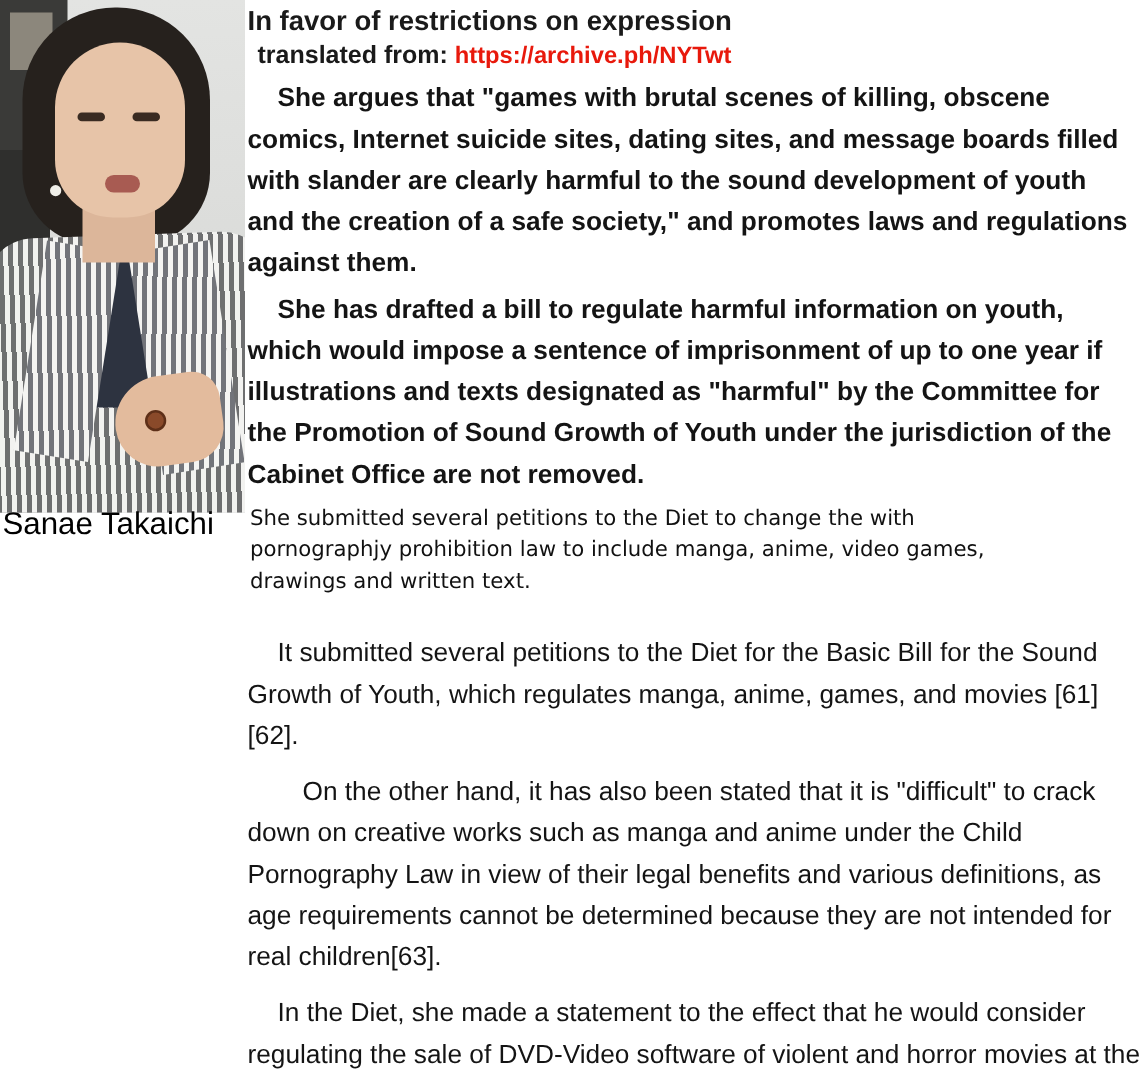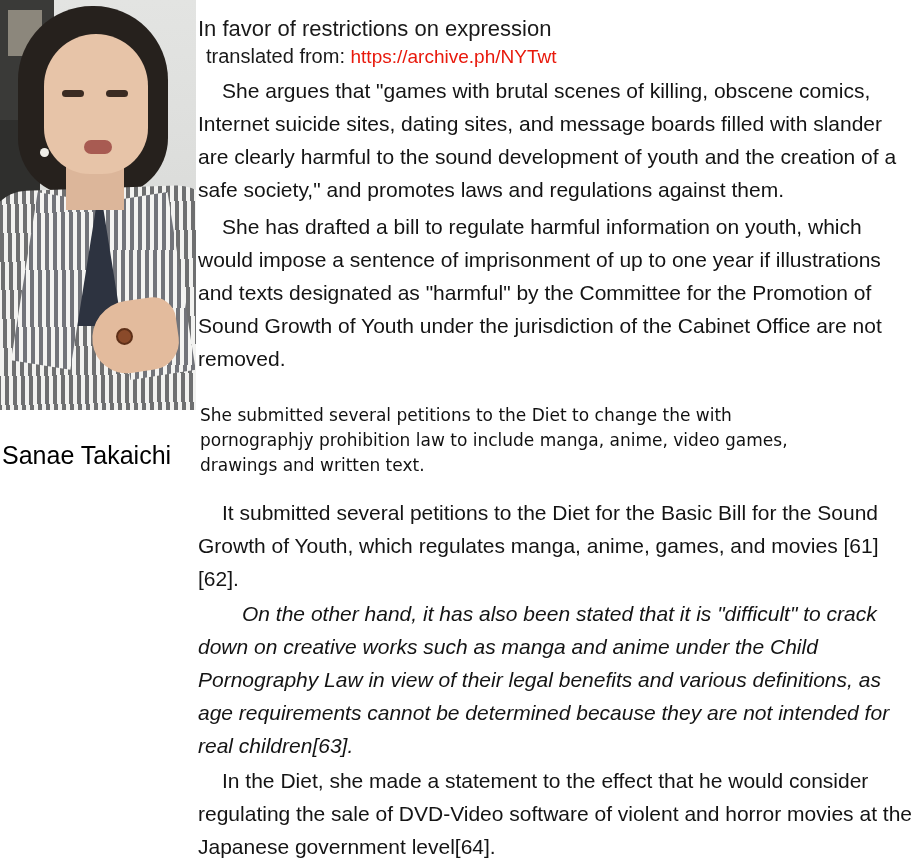--- a/index.html
+++ b/index.html
@@ -167,33 +167,34 @@
     position: absolute;
     left: 40px; top: 148px;
     width: 9px; height: 9px;
     border-radius: 50%;
     background: #f0efe9;
   }
 
   .caption {
     position: absolute;
     left: 2px;
-    top: 440px;
+    top: 404px;
     font-size: 25px;
     line-height: 30px;
     color: #000;
     white-space: nowrap;
   }
 
   
   .article {
     position: absolute;
     left: 198px;
-    top: 12px;
+    top: 0;
     width: 714px;
+    font-weight: bold;
   }
 
   .headline {
     font-size: 22px;
     line-height: 29px;
     color: #1a1a1a;
     margin: 2px 0 0 0;
   }
   .translated-line {
     font-size: 20px;
@@ -226,22 +227,22 @@
     line-height: 25px;
     color: #111;
   }
 
   .lower {
     position: absolute;
     left: 198px;
     top: 494px;
     width: 714px;
   }
-  .lower .para { margin-top: 2px; }
-  .para.indent-wide { text-indent: 44px; font-style: italic; }
+  .lower .para { margin-top: 12px; }
+  .para.indent-wide { text-indent: 44px; }
 </style>
 </head>
 <body>
 
 <div class="page">
 
   <div class="portrait-col">
     <div class="portrait">
       <div class="bg-wall"></div>
       <div class="bg-panel"></div>

